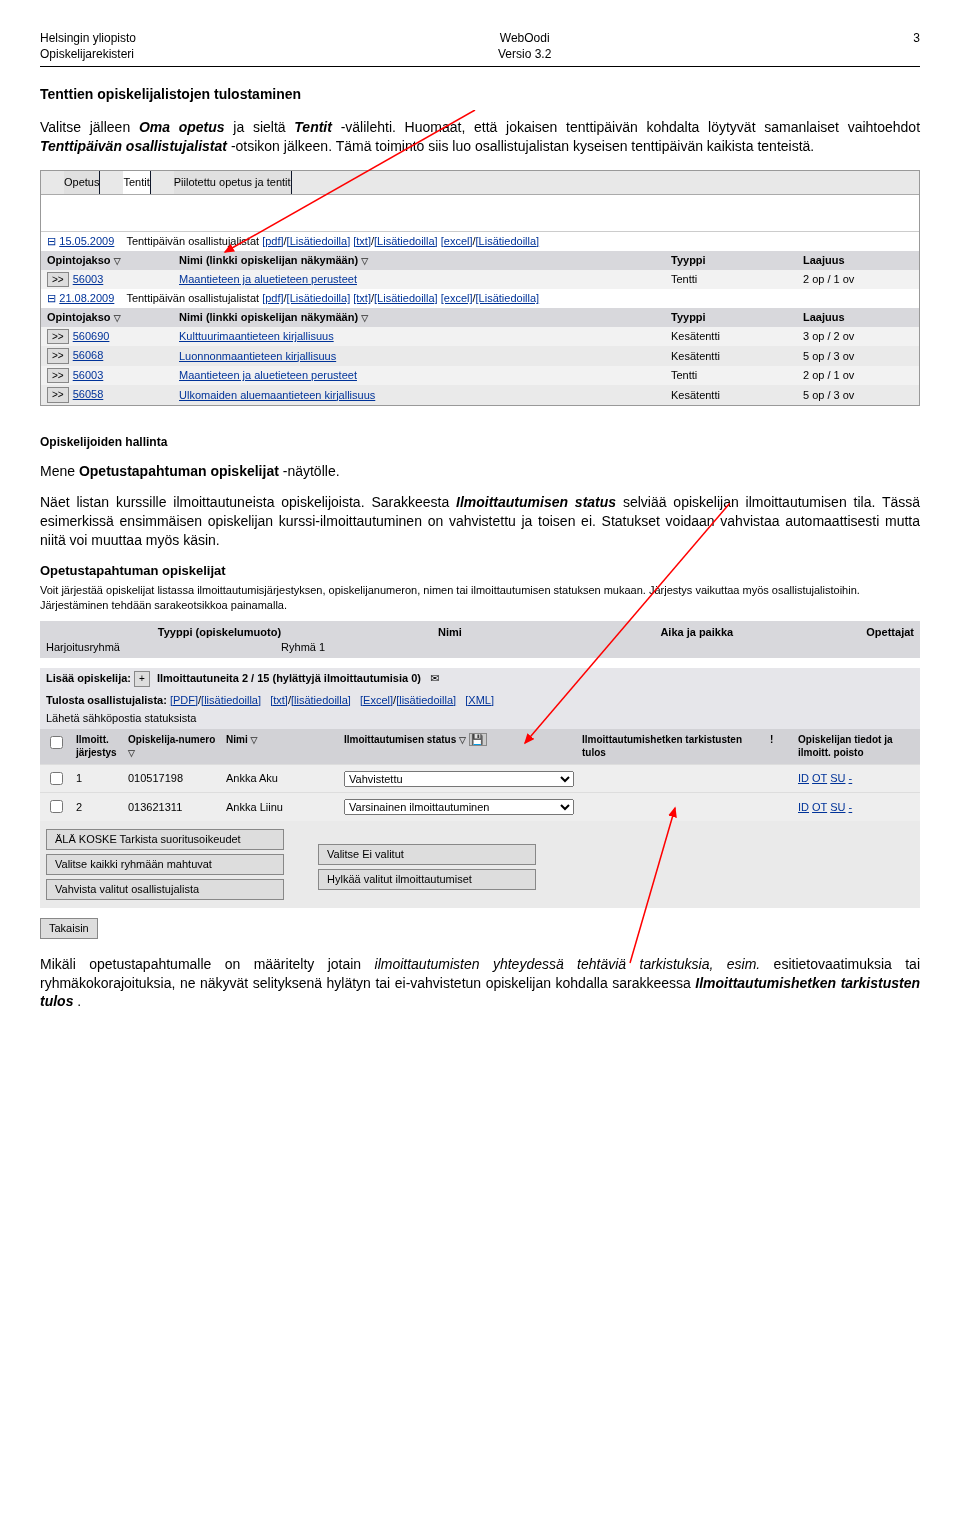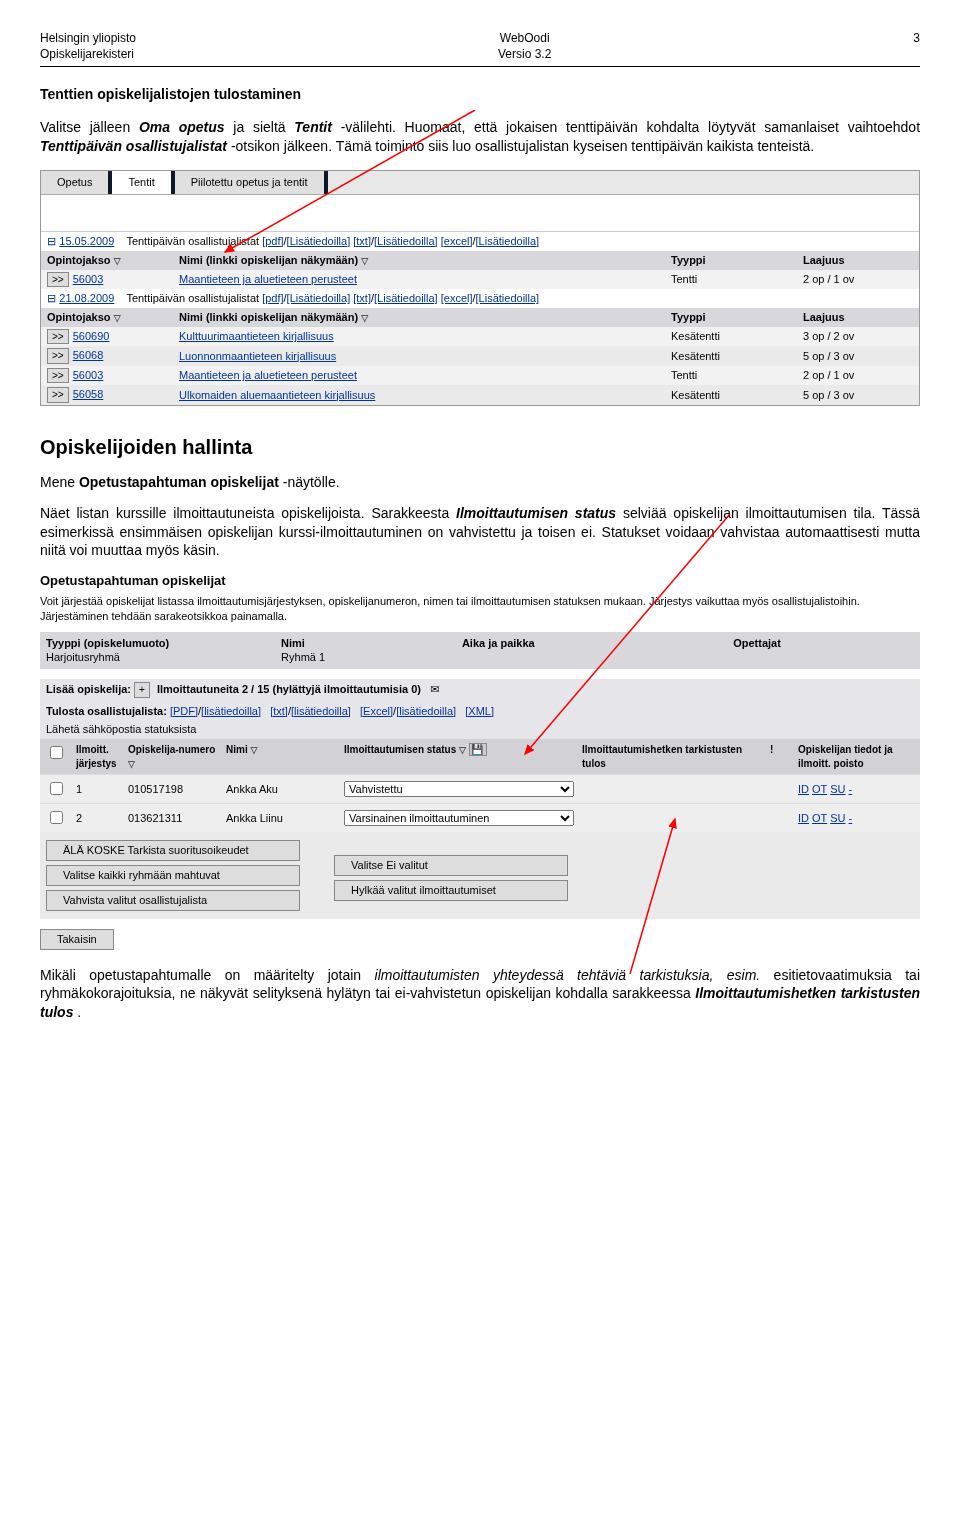--- a/index.html
+++ b/index.html
@@ -10,63 +10,63 @@
     padding: 30px 40px;
     width: 880px;
     background: #fff;
     line-height: 1.35;
   }
   .header-row { display:flex; justify-content:space-between; font-size:12px; }
   .header-left, .header-center { }
   .header-right { }
   hr.thin { border:none; border-top:1px solid #000; margin:4px 0 18px 0; }
   h1.section { font-size:14px; font-weight:bold; margin:18px 0 14px 0; }
-  h2.section { font-size:20px; font-weight:bold; margin:28px 0 12px 0; }
+  h2.section { font-size:12px; font-weight:bold; margin:28px 0 12px 0; }
   p { margin:0 0 12px 0; text-align:justify; }
   .bold { font-weight:bold; }
   .ital { font-style:italic; }
   .bolditalic { font-weight:bold; font-style:italic; }
 
   
   .shot1 { border:1px solid #999; margin:14px 0 16px 0; font-size:11px; font-family: Verdana, Arial, sans-serif; }
   .tabs { display:flex; border-bottom:1px solid #aaa; background:#e8e8e8; }
-  .tab { padding:4px 16px; border-right:4px solid #0f172a; background:#e0e0e0; }
+  .tab { padding:4px 0; border-right:1px solid #0f172a; background:#e0e0e0;margin-left:23px; }
   .tab.active { background:#fff; }
   .tbl { width:100%; border-collapse:collapse; }
   .tbl td, .tbl th { padding:2px 6px; text-align:left; }
   .date-row td { background:#fff; }
   .hdr-row td { background:#d8d8dc; font-weight:bold; }
   .data-row td { background:#f2f2f2; }
   .data-row.alt td { background:#eaeaea; }
   .link { color:#003399; text-decoration:underline; }
   .gobtn { display:inline-block; background:#ddd; border:1px solid #888; padding:0 4px; font-size:10px; margin-right:4px;}
   .tri { color:#555; font-size:9px; }
 
   
   .shot2 { font-family: Verdana, Arial, sans-serif; font-size:11px; margin:10px 0 14px 0; }
   .shot2 .title { font-weight:bold; font-size:13px; margin-bottom:4px; }
   .shot2 .intro { font-size:11px; margin-bottom:8px; }
   .infobar { background:#d8d8dc; padding:4px 6px; display:flex; }
   .infobar .col { flex:1; }
-  .infobar .lbl { font-weight:bold; }
+  .infobar .lbl { font-weight:bold;text-align:right; }
   .toolrow { background:#e6e6ea; padding:3px 6px; }
   .studhdr { background:#d2d2d6; display:flex; font-weight:bold; font-size:10px; }
   .studhdr div { padding:4px 4px; }
   .studrow { background:#eeeeee; display:flex; align-items:center; border-top:1px solid #ddd; }
   .studrow div { padding:4px 4px; font-size:11px; }
   .c-chk{width:24px;text-align:center;}
   .c-ord{width:44px;}
   .c-num{width:90px;}
   .c-name{width:110px;}
   .c-status{width:230px;}
   .c-tark{width:180px;}
   .c-warn{width:20px;}
   .c-ops{width:110px;}
   select.mini, input.mini { font-size:11px; width:100%; box-sizing:border-box; }
-  .btnlike { background:#ddd; border:1px solid #888; padding:2px 16px; font-size:11px; display:inline-block; margin:2px 4px 2px 0; }
+  .btnlike { background:#ddd; border:1px solid #888; padding:2px 8px; font-size:11px; display:inline-block; margin:2px 4px 2px 0; }
   .footer-controls { background:#eaeaea; padding:6px; display:flex; gap:30px; }
   .footer-controls .left { width:280px; }
   .takaisin { margin-top:8px; }
 
   
   .arrow-wrap { position:relative; }
   svg.arrow { position:absolute; pointer-events:none; }
 </style>
 </head>
 <body>

